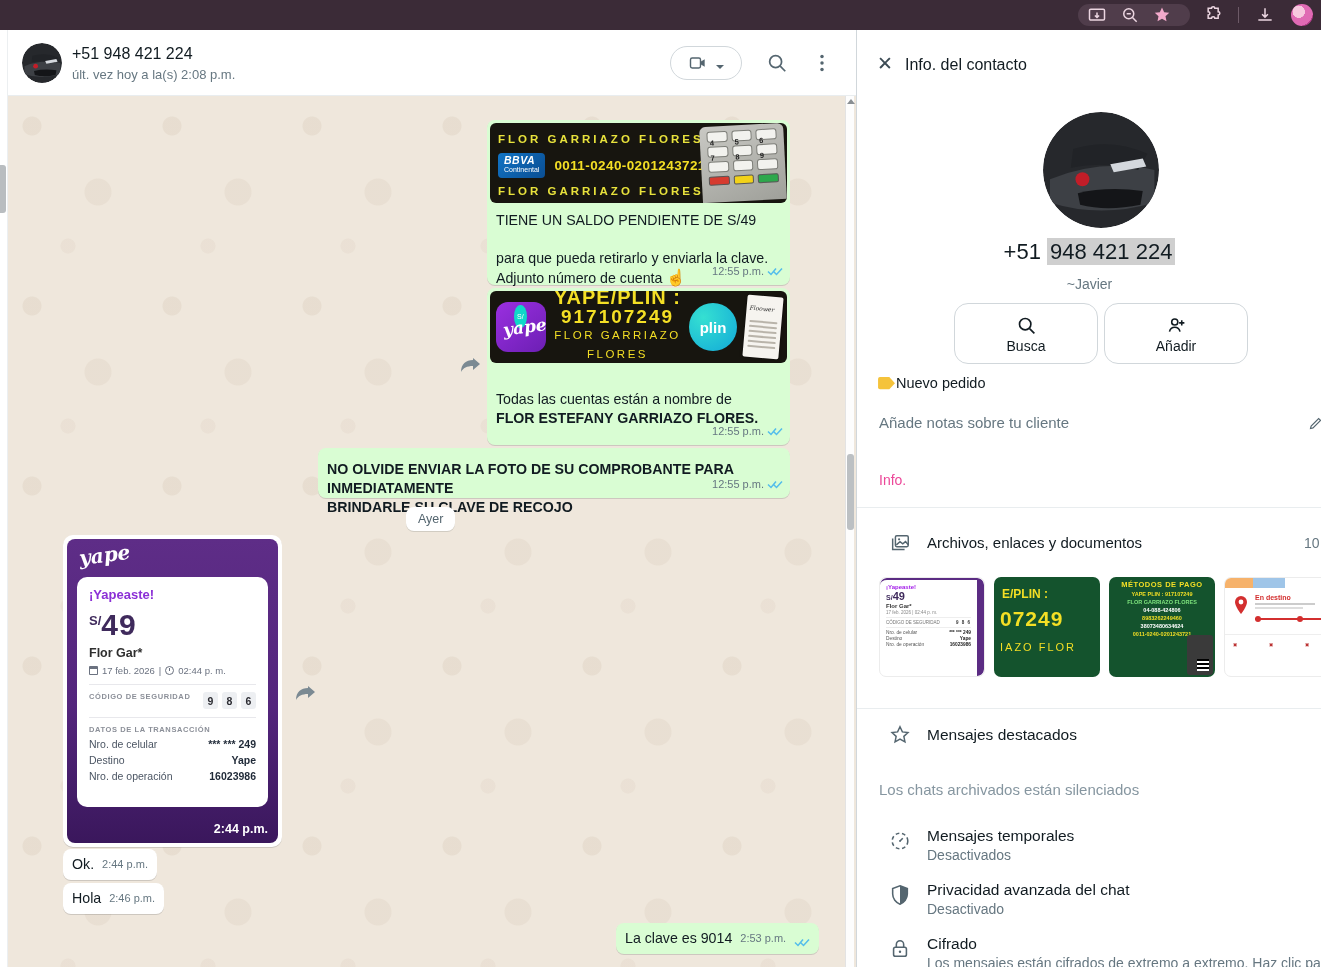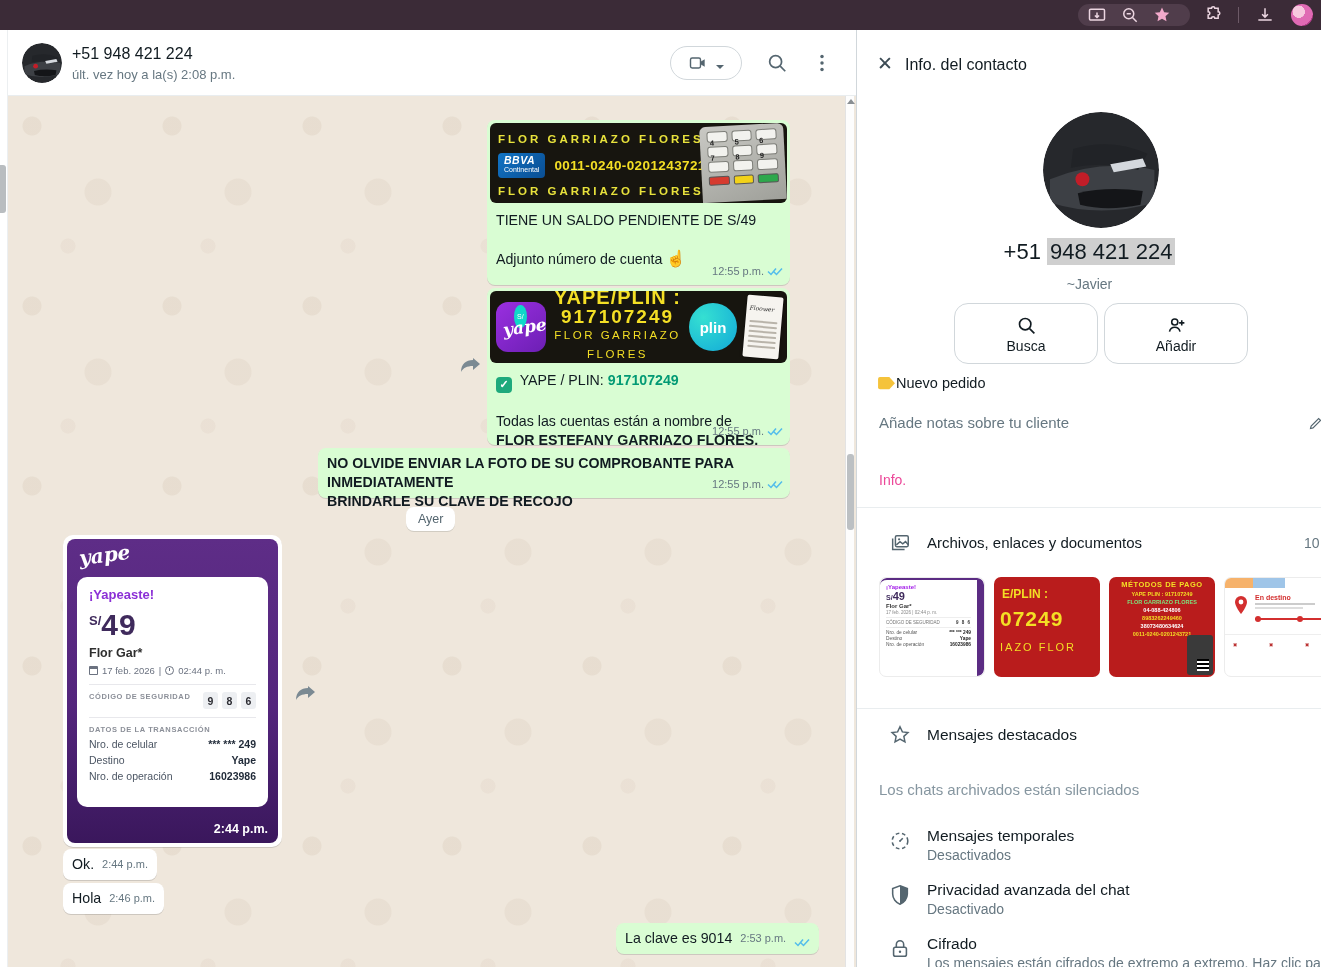--- a/index.html
+++ b/index.html
@@ -137,21 +137,21 @@
   .info-label { position:absolute; left:22px; top:442px; font-size:14px; color:#ec4899; }
   .pdiv { position:absolute; left:0; width:465px; height:1px; background:#e9edef; }
   .media-row { position:absolute; left:0; top:500px; width:465px; height:46px; }
   .media-ico { position:absolute; left:32px; top:2px; width:22px; height:22px; color:#54656f; }
   .media-ico svg { width:100%; height:100%; }
   .media-label { position:absolute; left:70px; top:4px; font-size:15px; color:#111b21; }
   .media-count { position:absolute; left:447px; top:5px; font-size:14px; color:#667781; }
 
   .thumbs { position:absolute; left:22px; top:547px; height:100px; display:flex; gap:9px; }
   .thumb { width:106px; height:100px; border-radius:7px; overflow:hidden; position:relative; flex:0 0 auto; }
-  .t-dark { background:#b91c1c; }
+  .t-dark { background:#14532d; }
   .t-light { background:#fff; border:1px solid #ececec; }
   .t1-frame { position:absolute; inset:0; border-right:7px solid #5b2c83; border-top:2px solid #5b2c83; border-radius:7px; padding:4px 6px; }
   .t1-title { color:#a21ce8; font-weight:bold; font-size:6px; }
   .t1-amt { font-size:11px; font-weight:bold; color:#3f2a5c; }
   .t1-amt .c { font-size:7px; }
   .t1-name { font-size:6px; font-weight:bold; color:#333; margin-top:1px; }
   .t1-meta { font-size:4.5px; color:#888; margin-top:1px; }
   .t1-line { height:1px; background:#eee; margin:2px 0; }
   .t1-sec { display:flex; justify-content:space-between; font-size:4.5px; color:#777; }
   .t1-sec b { letter-spacing:1px; color:#333; }
@@ -308,20 +308,21 @@
               <div class="pos-row">
                 <div class="pos-color" style="background:#d63b2f"></div>
                 <div class="pos-color" style="background:#f2d219"></div>
                 <div class="pos-color" style="background:#2da84c"></div>
               </div>
             </div>
           </div>
           <div class="btext">
             <div>TIENE UN SALDO PENDIENTE DE S/49</div>
             <div class="gap-line"></div>
+            <div>para que pueda retirarlo y enviarla la clave.</div>
             <div><span>Adjunto número de cuenta</span>
               <span style="color:#caa27b;font-size:16px">☝</span></div>
           </div>
           <div class="meta">
             <span class="time">12:55 p.m.</span>
             <span class="ticks">
               <svg width="16" height="11" viewBox="0 0 16 11">
                   <path d="M1 5.5L4 8.5 9 2.5" stroke="#53bdeb" fill="none" stroke-width="1.5"></path>
                   <path d="M6.5 5.5L9.5 8.5 15 2.5" stroke="#53bdeb" fill="none" stroke-width="1.5"></path>
                 </svg>
@@ -351,42 +352,37 @@
               <div class="paper-title">Floower</div>
               <div class="paper-line"></div>
                 <div class="paper-line"></div>
                 <div class="paper-line"></div>
               <div class="paper-line"></div>
                 <div class="paper-line"></div>
                 <div class="paper-line"></div>
             </div>
           </div>
           <div class="btext">
-            <div>
-              <span class="check-box">✓</span>
-              <span>YAPE / PLIN:</span>
-              <span class="tealnum">917107249</span>
-            </div>
             <div class="gap-line"></div>
             <div>Todas las cuentas están a nombre de</div>
             <div class="bold">FLOR ESTEFANY GARRIAZO FLORES.</div>
           </div>
           <div class="meta">
             <span class="time">12:55 p.m.</span>
             <span class="ticks">
               <svg width="16" height="11" viewBox="0 0 16 11">
                   <path d="M1 5.5L4 8.5 9 2.5" stroke="#53bdeb" fill="none" stroke-width="1.5"></path>
                   <path d="M6.5 5.5L9.5 8.5 15 2.5" stroke="#53bdeb" fill="none" stroke-width="1.5"></path>
                 </svg>
             </span>
           </div>
         </div>
 
         <div class="bubble out" style="left:310px;top:352px;width:472px;height:50px">
-          <div style="padding:6px 9px 6px 9px">
+          <div style="padding:12px 9px 6px 9px">
             <div class="bold">NO OLVIDE ENVIAR LA FOTO DE SU COMPROBANTE PARA INMEDIATAMENTE</div>
             <div class="bold">BRINDARLE SU CLAVE DE RECOJO</div>
           </div>
           <div class="meta">
             <span class="time">12:55 p.m.</span>
             <span class="ticks">
               <svg width="16" height="11" viewBox="0 0 16 11">
                   <path d="M1 5.5L4 8.5 9 2.5" stroke="#53bdeb" fill="none" stroke-width="1.5"></path>
                   <path d="M6.5 5.5L9.5 8.5 15 2.5" stroke="#53bdeb" fill="none" stroke-width="1.5"></path>
                 </svg>

